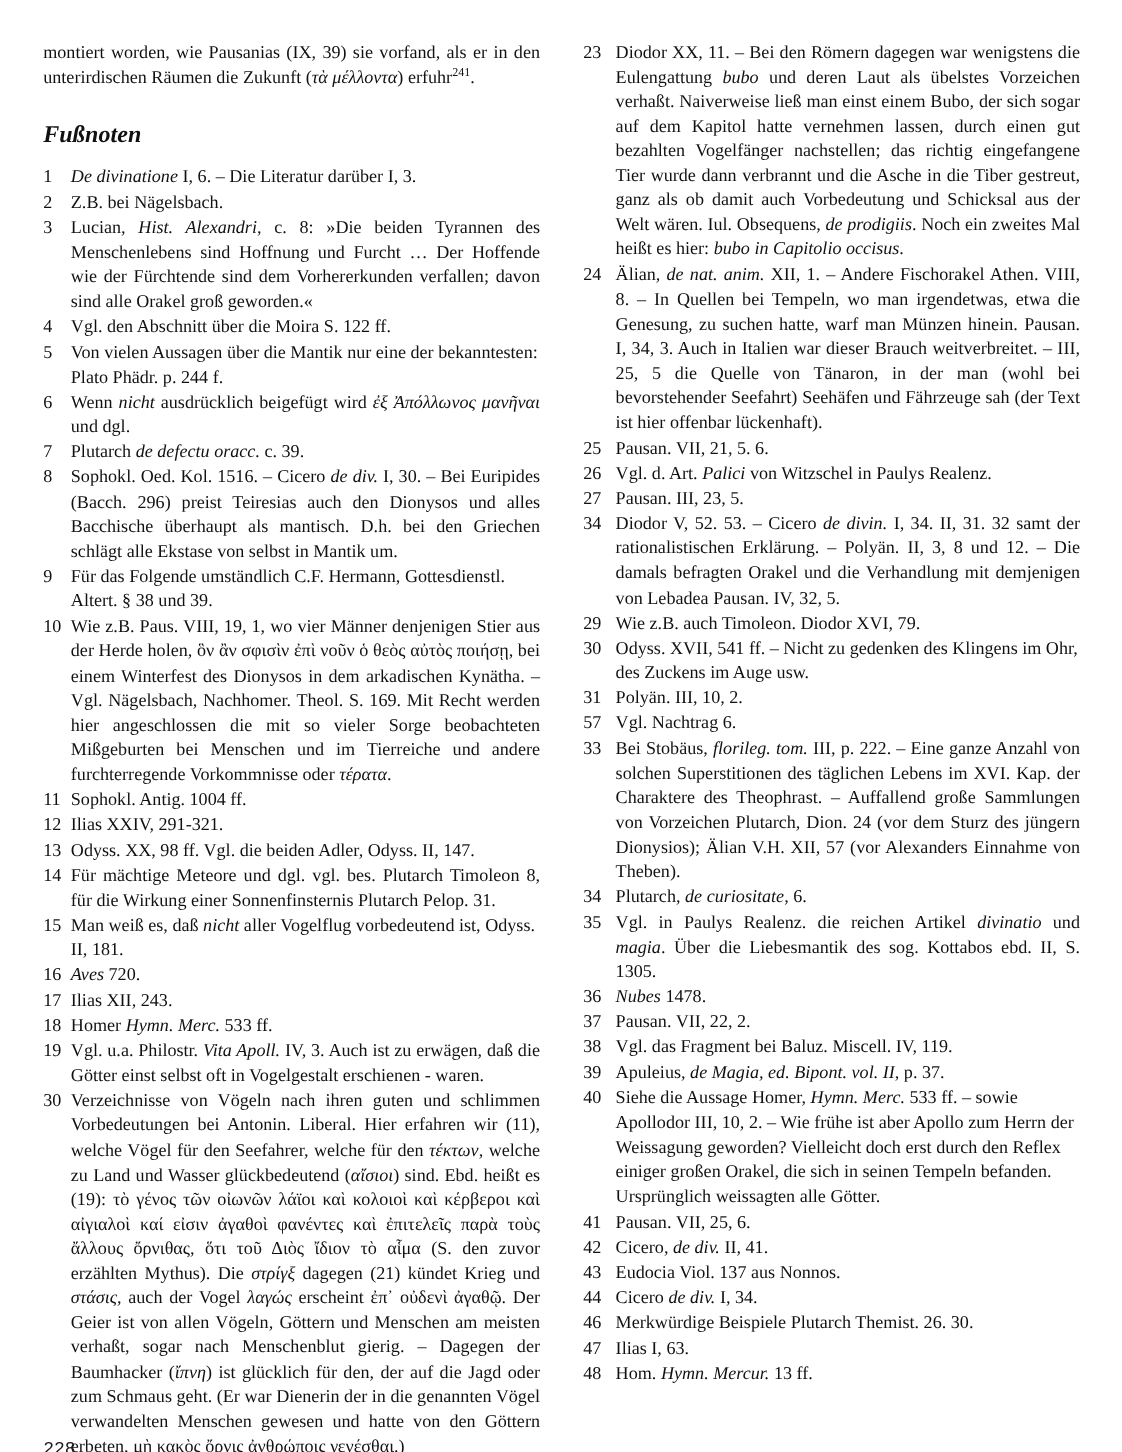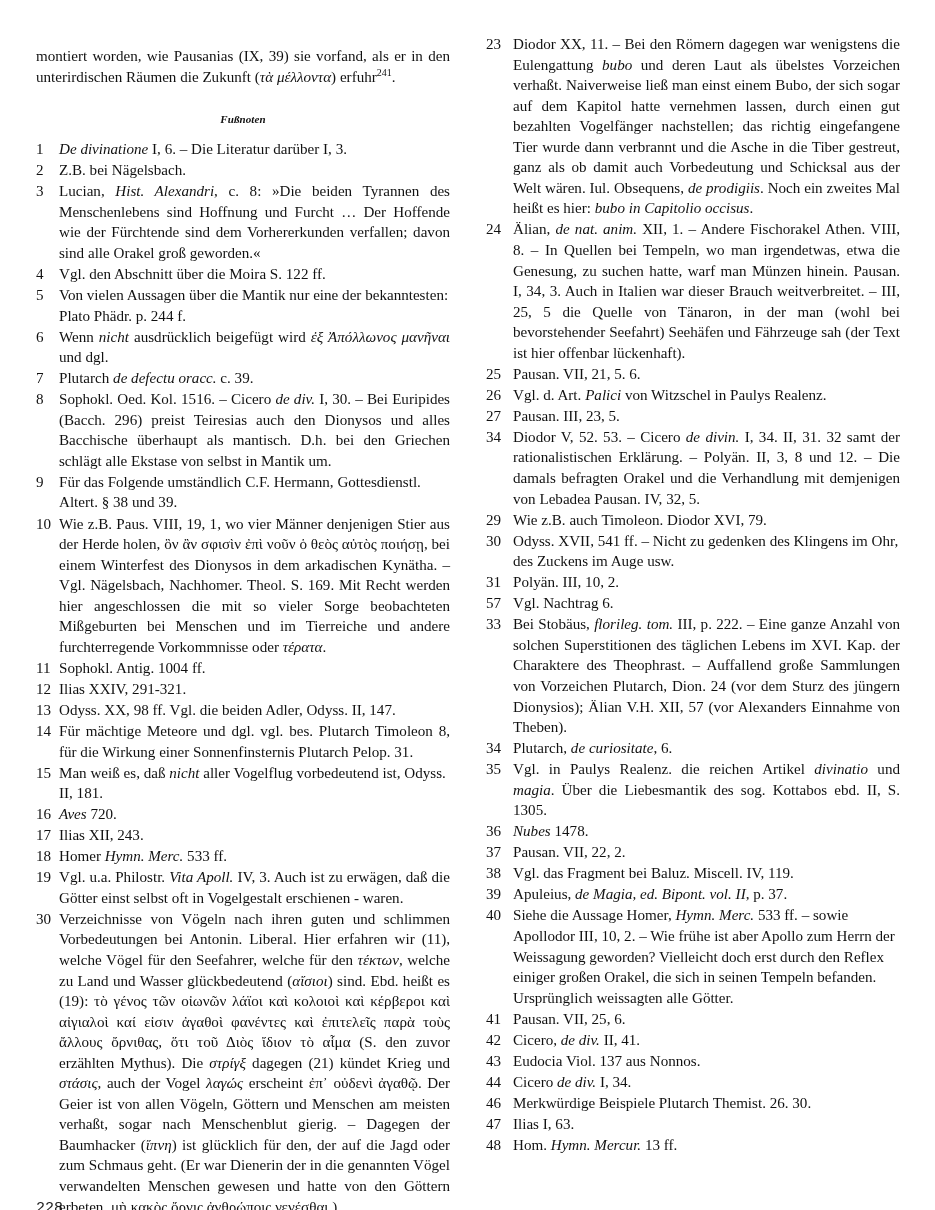--- a/index.html
+++ b/index.html
@@ -33,34 +33,33 @@
     box-sizing: border-box;
   }
 
   
   .intro {
     font-size: 15.1px;
     line-height: 20.6px;
     text-align: justify;
     text-justify: inter-word;
     hyphens: manual;
-    margin: 12px 0 2px 0;
+    margin: 0 0 2px 0;
   }
   .intro .sup {
     font-size: 10px;
     vertical-align: super;
     line-height: 0;
   }
 
   
   .section-heading {
-    text-align: center;
     font-weight: bold;
     font-style: italic;
-    font-size: 11px;
+    font-size: 20px;
     margin: 26px 0 14px 0;
     letter-spacing: 0.1px;
   }
 
   
   .fnlist {
     list-style: none;
     margin: 0;
     padding: 0;
   }

